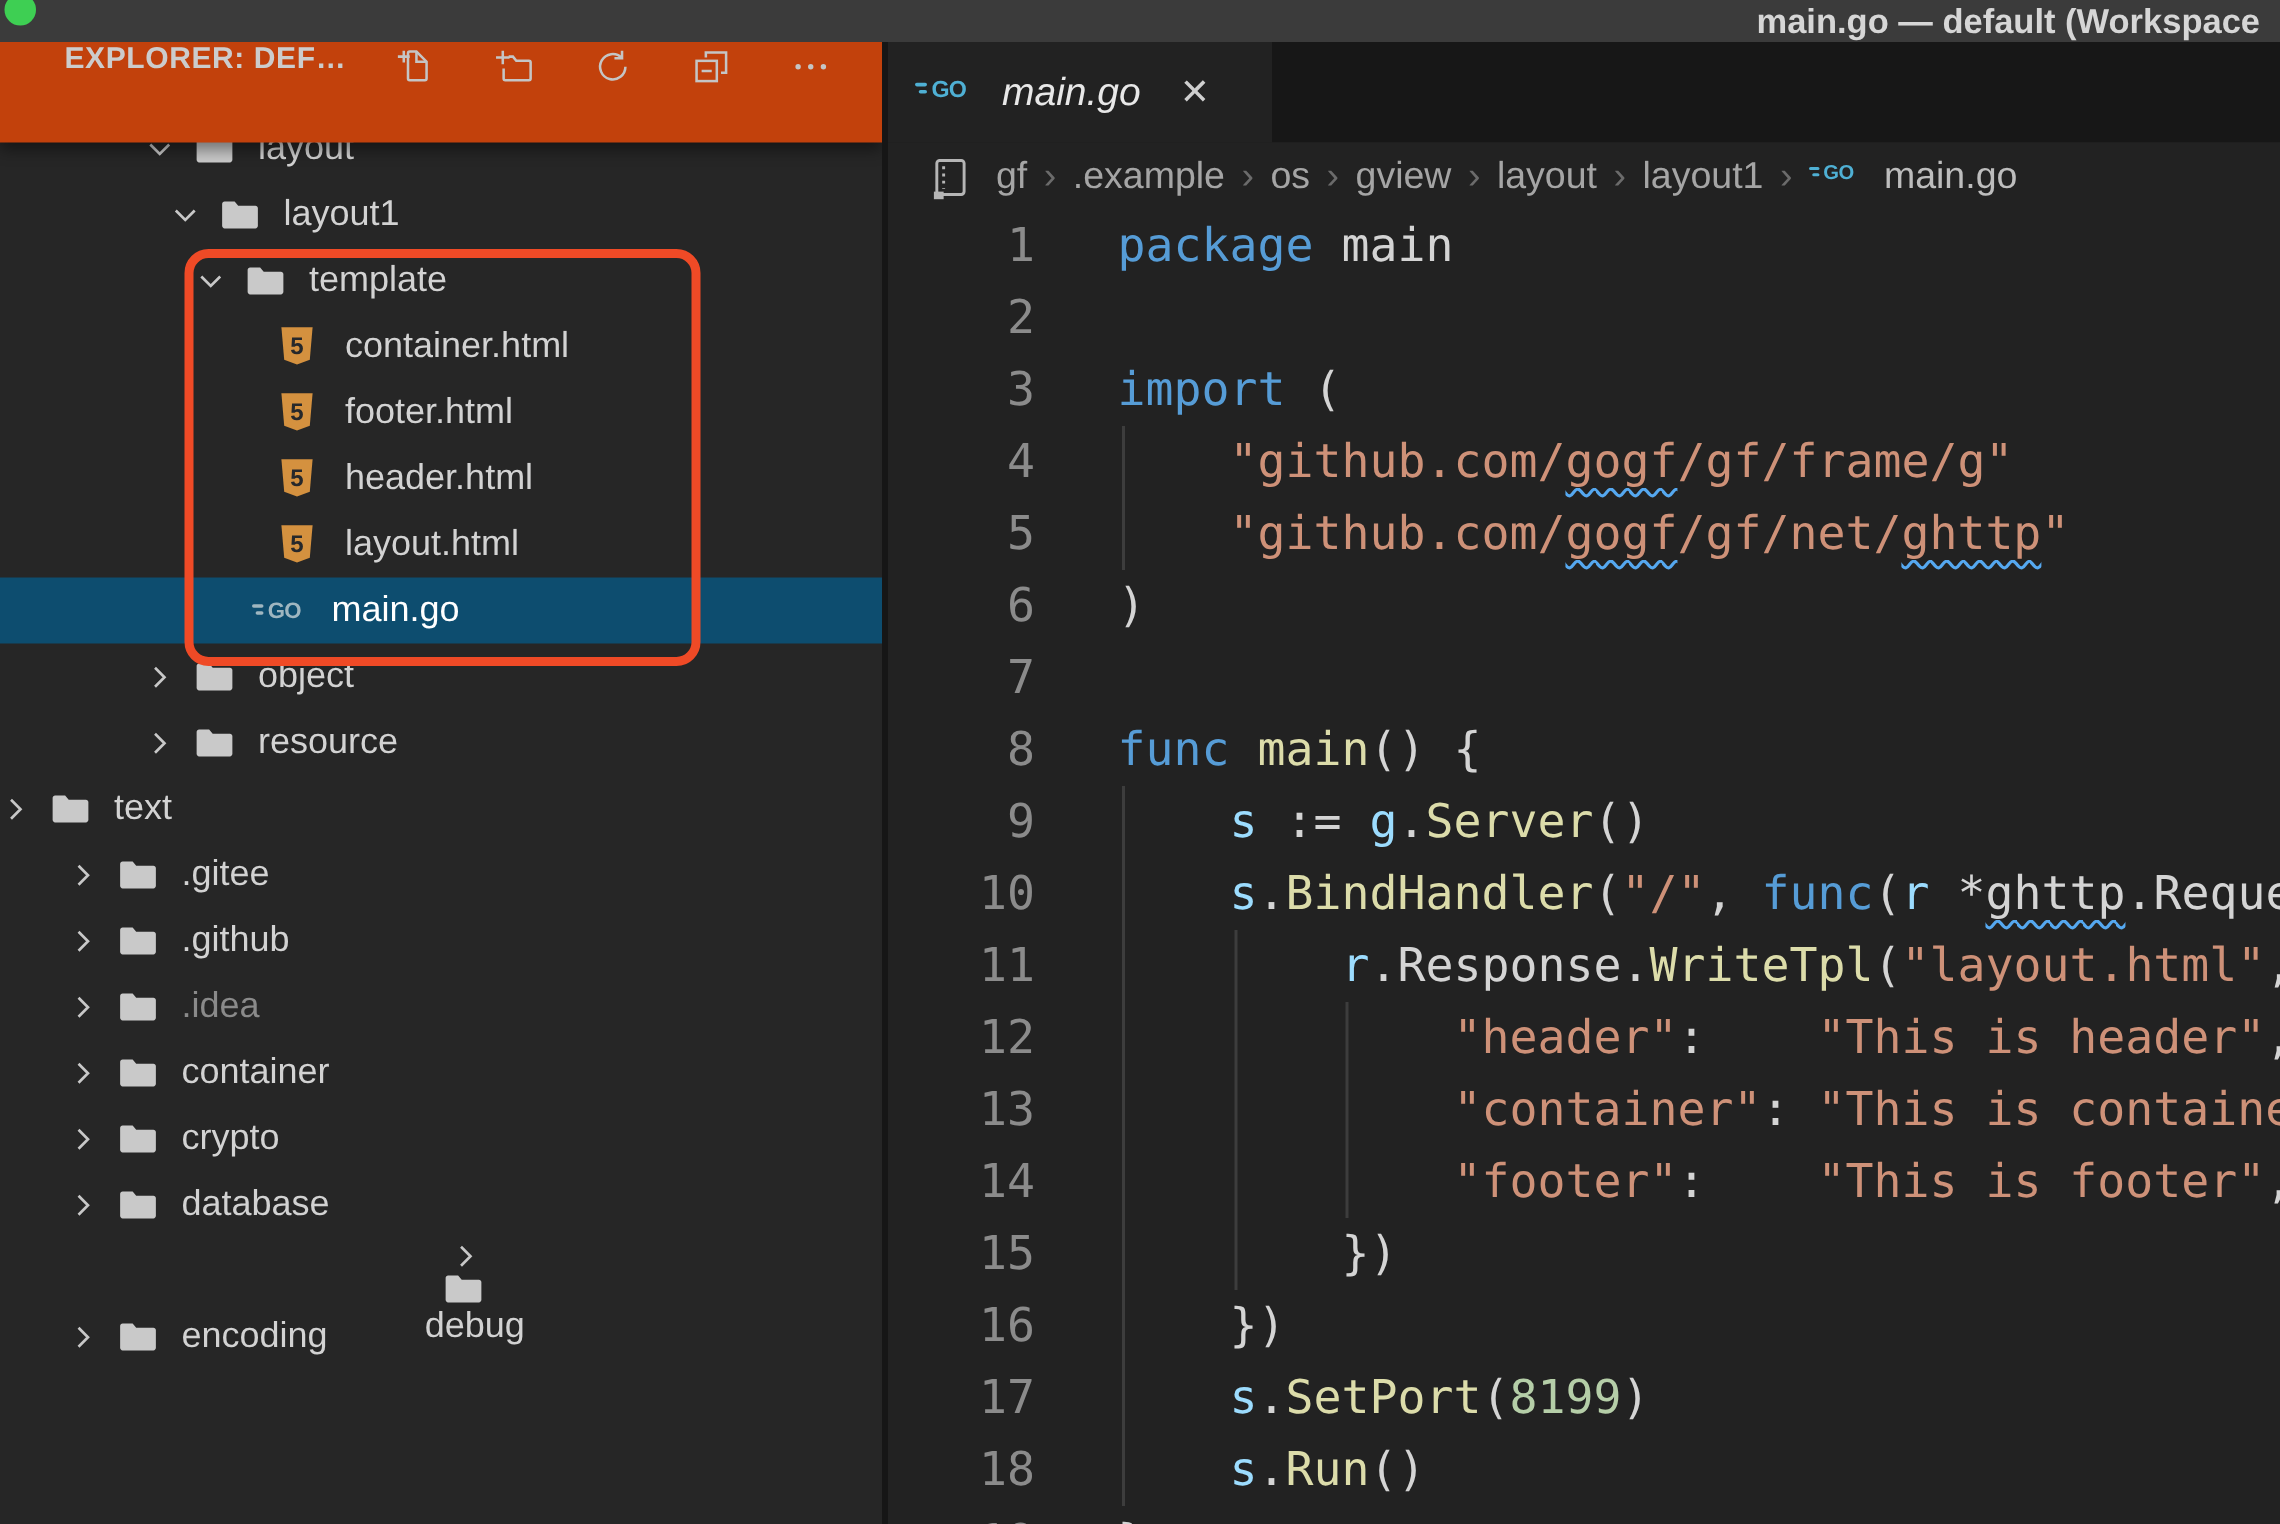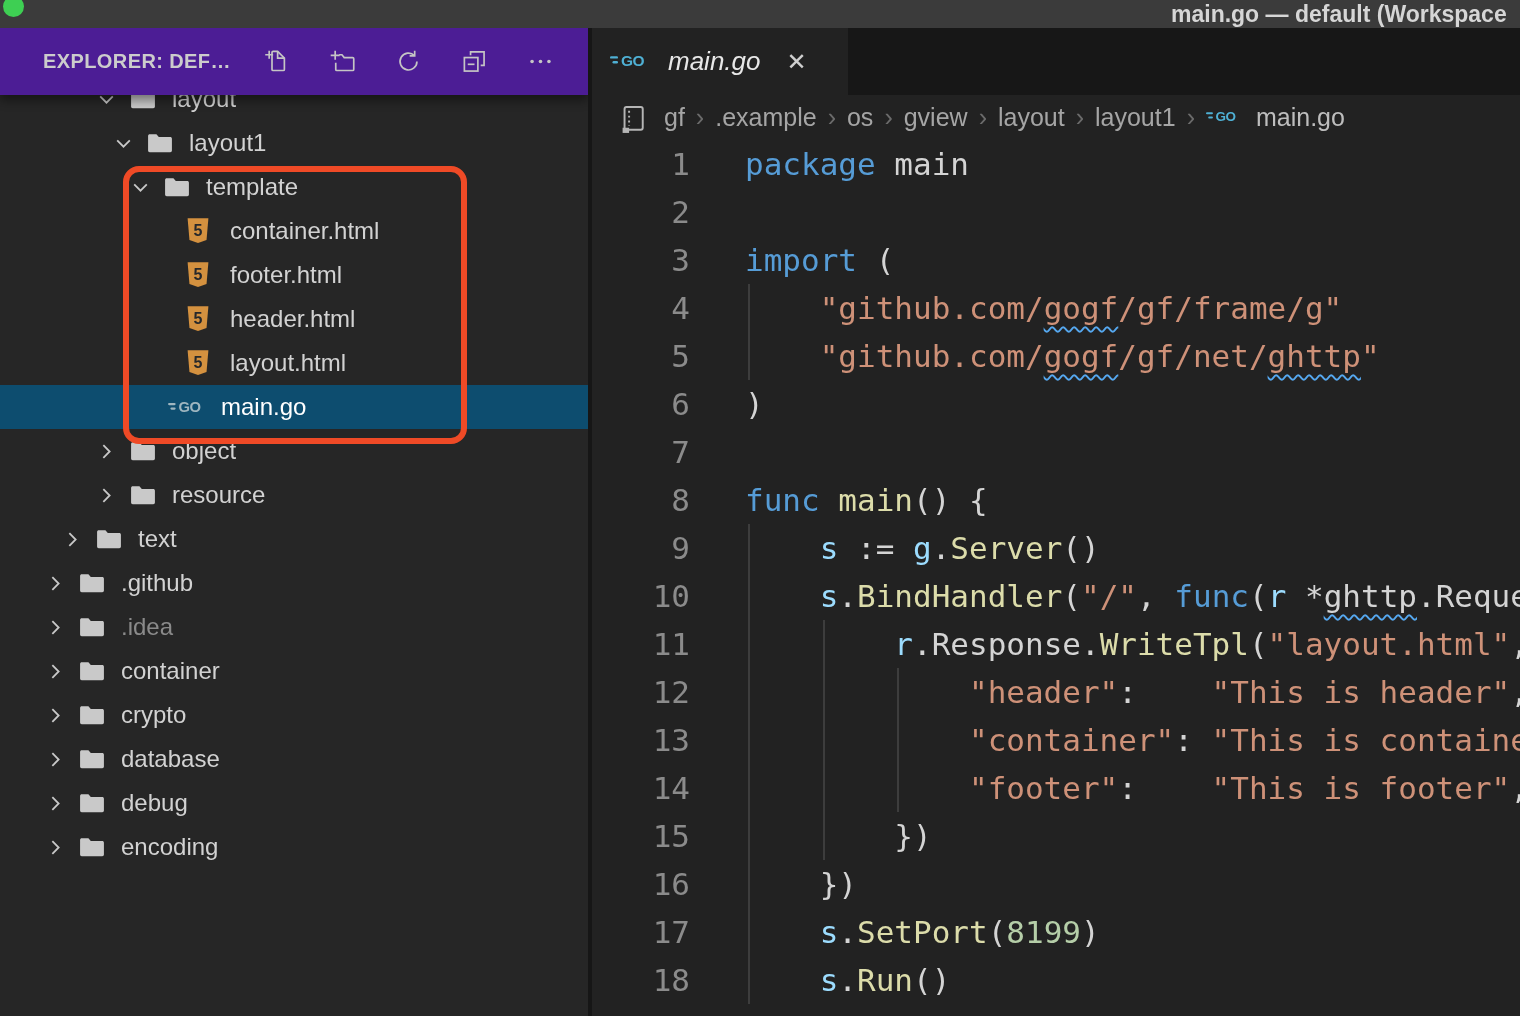--- a/index.html
+++ b/index.html
@@ -7,22 +7,22 @@
     width:1520px;height:1016px;overflow:hidden;position:relative;
     background:#222222;font-family:"Liberation Sans",sans-serif;
     -webkit-font-smoothing:antialiased;
   }
   
   .titlebar{position:absolute;left:0;top:0;width:1520px;height:28px;background:#3b3b3b;overflow:hidden;z-index:30;}
   .traffic{position:absolute;left:3px;top:-4px;width:21px;height:21px;border-radius:50%;background:#3ecf53;}
   .wintitle{position:absolute;left:1171px;top:0;height:28px;line-height:29px;font-size:23px;font-weight:600;color:#d6d6d6;white-space:nowrap;}
   
   .sidebar{position:absolute;left:0;top:28px;width:588px;height:988px;background:#262626;overflow:hidden;z-index:5;}
-  .sb-header{position:absolute;left:0;top:0;width:100%;height:67px;background:#4c1d95;z-index:3;
-    box-shadow:0 5px 10px rgba(0,0,0,.45);display:flex;align-items:center;}
+  .sb-header{position:absolute;left:0;top:0;width:100%;height:67px;background:#c2410c;z-index:3;
+    box-shadow:0 5px 10px rgba(0,0,0,.45);display:flex;align-items:flex-start;}
   .sb-title{margin-left:43px;font-size:20px;font-weight:600;letter-spacing:.4px;color:#cccccc;white-space:nowrap;}
   .sb-actions{display:flex;align-items:center;margin-left:30px;gap:34px;}
   .sb-act{width:32px;height:32px;display:flex;align-items:center;justify-content:center;cursor:pointer;}
   .sb-act svg{width:27px;height:27px;stroke:#c5c5c5;fill:none;stroke-width:1.5;}
   
   .tree{position:absolute;left:0;top:49px;width:100%;z-index:1;}
   .trow{height:44px;display:flex;align-items:center;color:#d2d2d2;font-size:24px;cursor:pointer;white-space:nowrap;}
   .trow.sel{background:#0d4d6f;color:#ffffff;}
   .trow.dim .tlabel{color:#8a8a8a;}
   .chev{width:34px;height:24px;display:flex;align-items:center;flex:none;}
@@ -172,21 +172,21 @@
             <polyline points="7,4 13,10 7,16"></polyline>
           </svg>
         </span>
         <span class="ticon folder">
           <svg viewBox="0 0 24 19" width="26" height="21">
             <path fill="#c9c9c9" d="M1 2.5 C1 1.6 1.7 1 2.5 1 h6.2 l2.2 2.6 H21.5 c.8 0 1.5.6 1.5 1.5 V16 c0 .9-.7 1.6-1.5 1.6 H2.5 C1.7 17.6 1 16.9 1 16 Z"></path>
           </svg>
         </span>
         <span class="tlabel">resource</span>
       </div>
-      <div class="trow" style="padding-left: 62px;">
+      <div class="trow" style="">
         <span class="chev">
           <svg viewBox="0 0 20 20">
             <polyline points="7,4 13,10 7,16"></polyline>
           </svg>
         </span>
         <span class="ticon folder">
           <svg viewBox="0 0 24 19" width="26" height="21">
             <path fill="#c9c9c9" d="M1 2.5 C1 1.6 1.7 1 2.5 1 h6.2 l2.2 2.6 H21.5 c.8 0 1.5.6 1.5 1.5 V16 c0 .9-.7 1.6-1.5 1.6 H2.5 C1.7 17.6 1 16.9 1 16 Z"></path>
           </svg>
         </span>
@@ -196,20 +196,33 @@
         <span class="chev">
           <svg viewBox="0 0 20 20">
             <polyline points="7,4 13,10 7,16"></polyline>
           </svg>
         </span>
         <span class="ticon folder">
           <svg viewBox="0 0 24 19" width="26" height="21">
             <path fill="#c9c9c9" d="M1 2.5 C1 1.6 1.7 1 2.5 1 h6.2 l2.2 2.6 H21.5 c.8 0 1.5.6 1.5 1.5 V16 c0 .9-.7 1.6-1.5 1.6 H2.5 C1.7 17.6 1 16.9 1 16 Z"></path>
           </svg>
         </span>
+        <span class="tlabel">.gitee</span>
+      </div>
+      <div class="trow" style="padding-left: 45px;">
+        <span class="chev">
+          <svg viewBox="0 0 20 20">
+            <polyline points="7,4 13,10 7,16"></polyline>
+          </svg>
+        </span>
+        <span class="ticon folder">
+          <svg viewBox="0 0 24 19" width="26" height="21">
+            <path fill="#c9c9c9" d="M1 2.5 C1 1.6 1.7 1 2.5 1 h6.2 l2.2 2.6 H21.5 c.8 0 1.5.6 1.5 1.5 V16 c0 .9-.7 1.6-1.5 1.6 H2.5 C1.7 17.6 1 16.9 1 16 Z"></path>
+          </svg>
+        </span>
         <span class="tlabel">.github</span>
       </div>
       <div class="trow dim" style="padding-left: 45px;">
         <span class="chev">
           <svg viewBox="0 0 20 20">
             <polyline points="7,4 13,10 7,16"></polyline>
           </svg>
         </span>
         <span class="ticon folder">
           <svg viewBox="0 0 24 19" width="26" height="21">
@@ -250,21 +263,21 @@
             <polyline points="7,4 13,10 7,16"></polyline>
           </svg>
         </span>
         <span class="ticon folder">
           <svg viewBox="0 0 24 19" width="26" height="21">
             <path fill="#c9c9c9" d="M1 2.5 C1 1.6 1.7 1 2.5 1 h6.2 l2.2 2.6 H21.5 c.8 0 1.5.6 1.5 1.5 V16 c0 .9-.7 1.6-1.5 1.6 H2.5 C1.7 17.6 1 16.9 1 16 Z"></path>
           </svg>
         </span>
         <span class="tlabel">database</span>
       </div>
-      <div class="trow" style="padding-left: 45px;">
+      <div class="trow" style="padding-left: 45px; flex-direction: column;">
         <span class="chev">
           <svg viewBox="0 0 20 20">
             <polyline points="7,4 13,10 7,16"></polyline>
           </svg>
         </span>
         <span class="ticon folder">
           <svg viewBox="0 0 24 19" width="26" height="21">
             <path fill="#c9c9c9" d="M1 2.5 C1 1.6 1.7 1 2.5 1 h6.2 l2.2 2.6 H21.5 c.8 0 1.5.6 1.5 1.5 V16 c0 .9-.7 1.6-1.5 1.6 H2.5 C1.7 17.6 1 16.9 1 16 Z"></path>
           </svg>
         </span>

